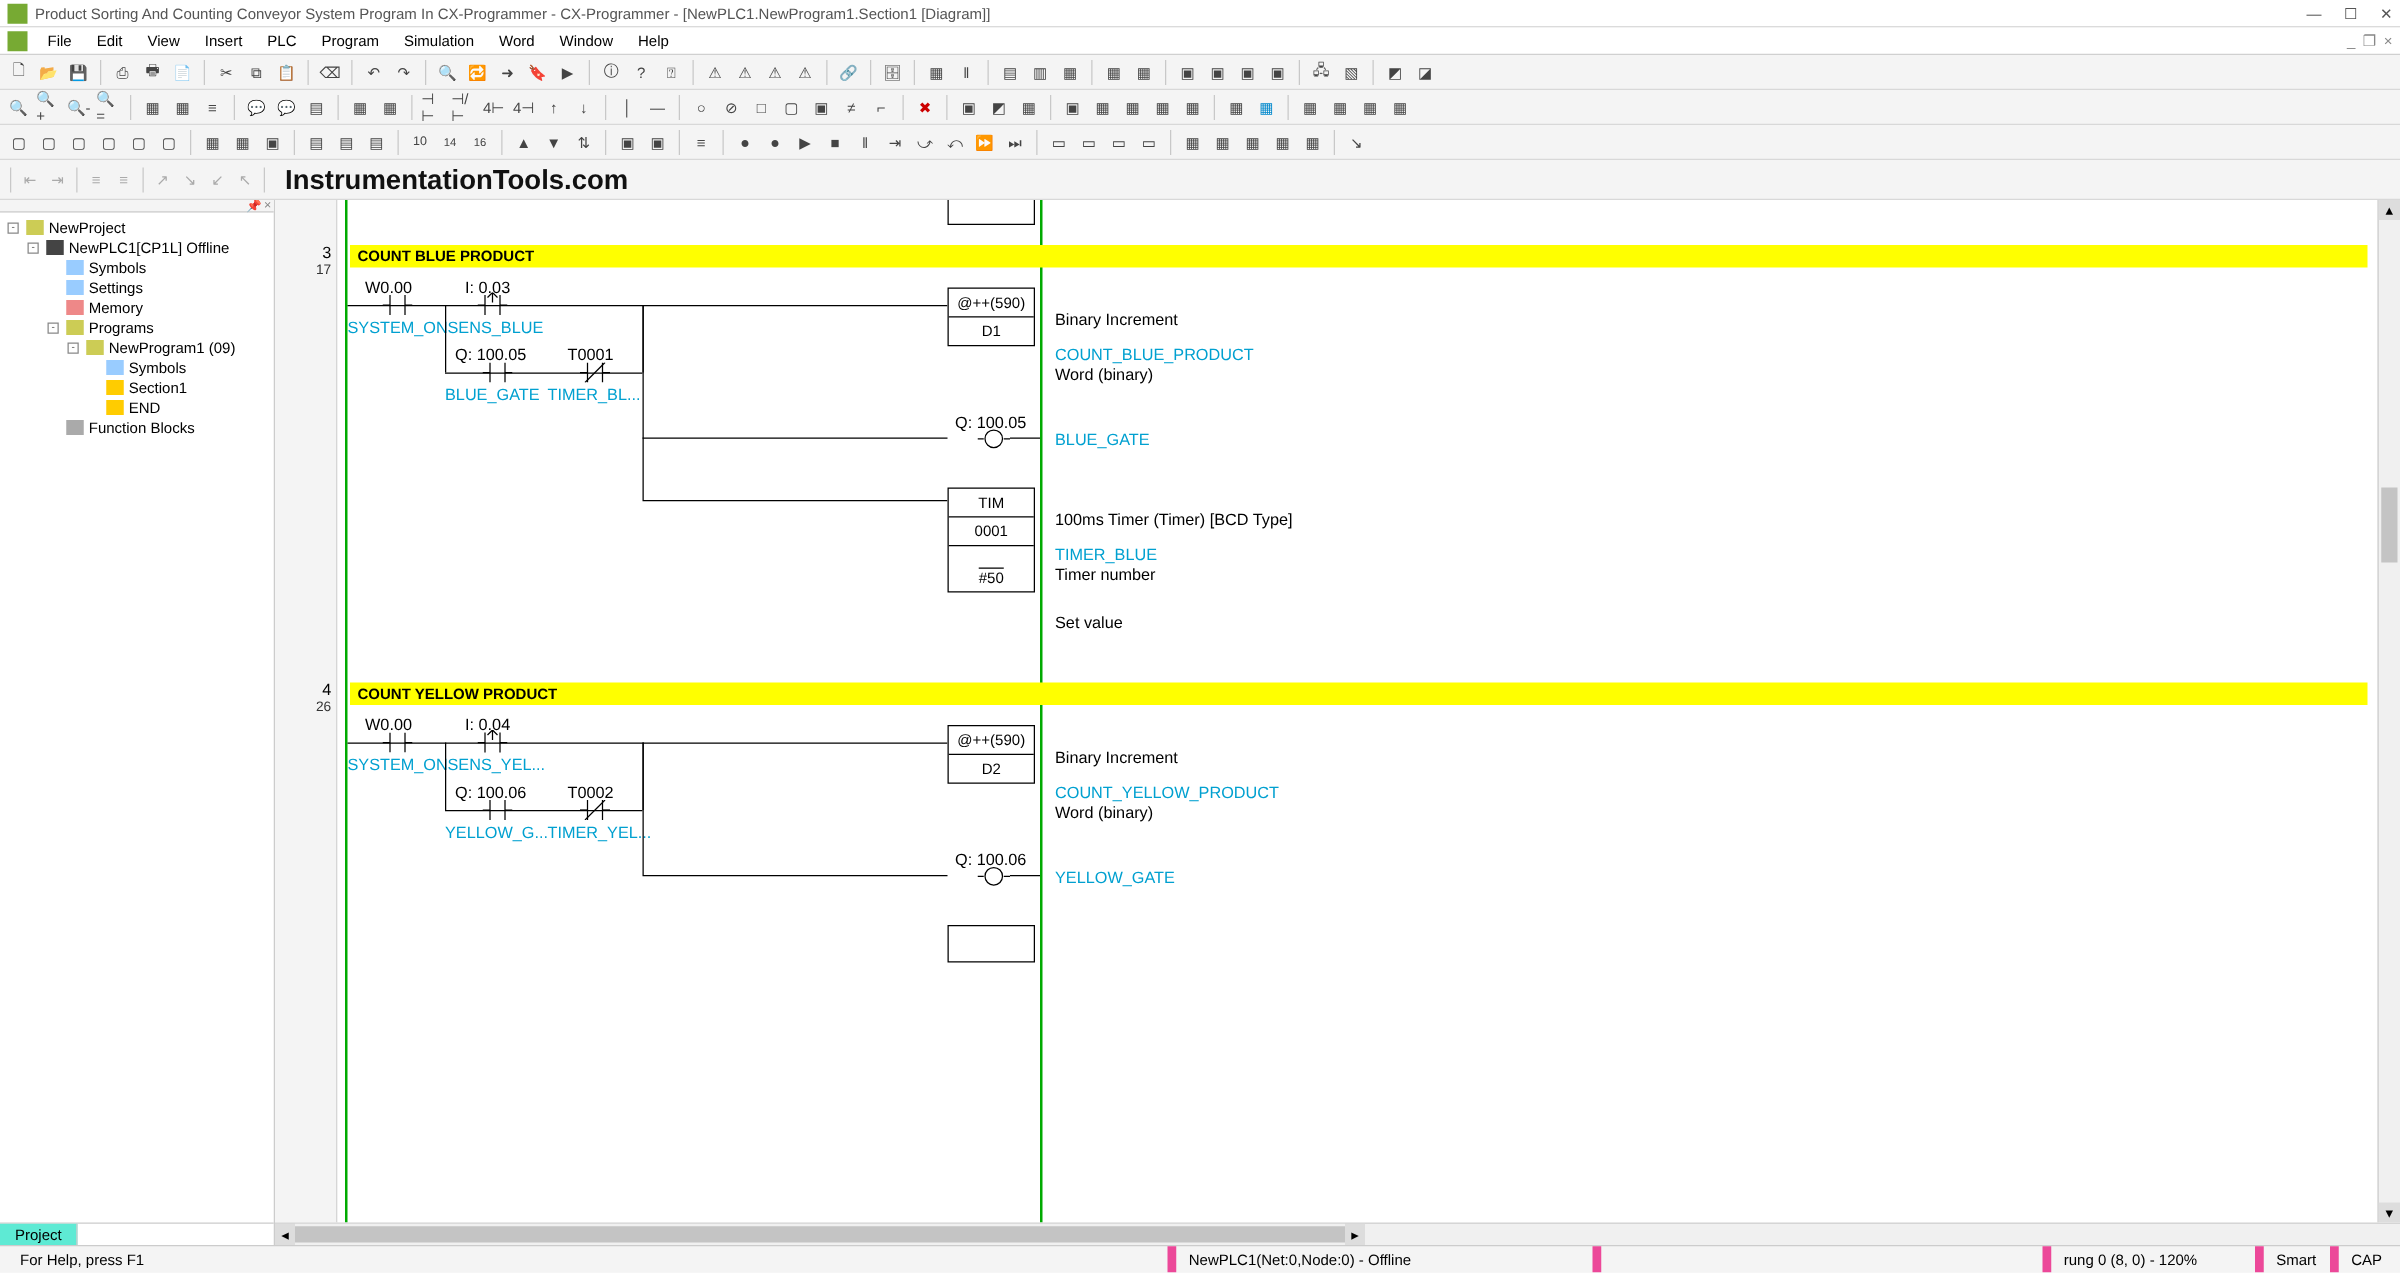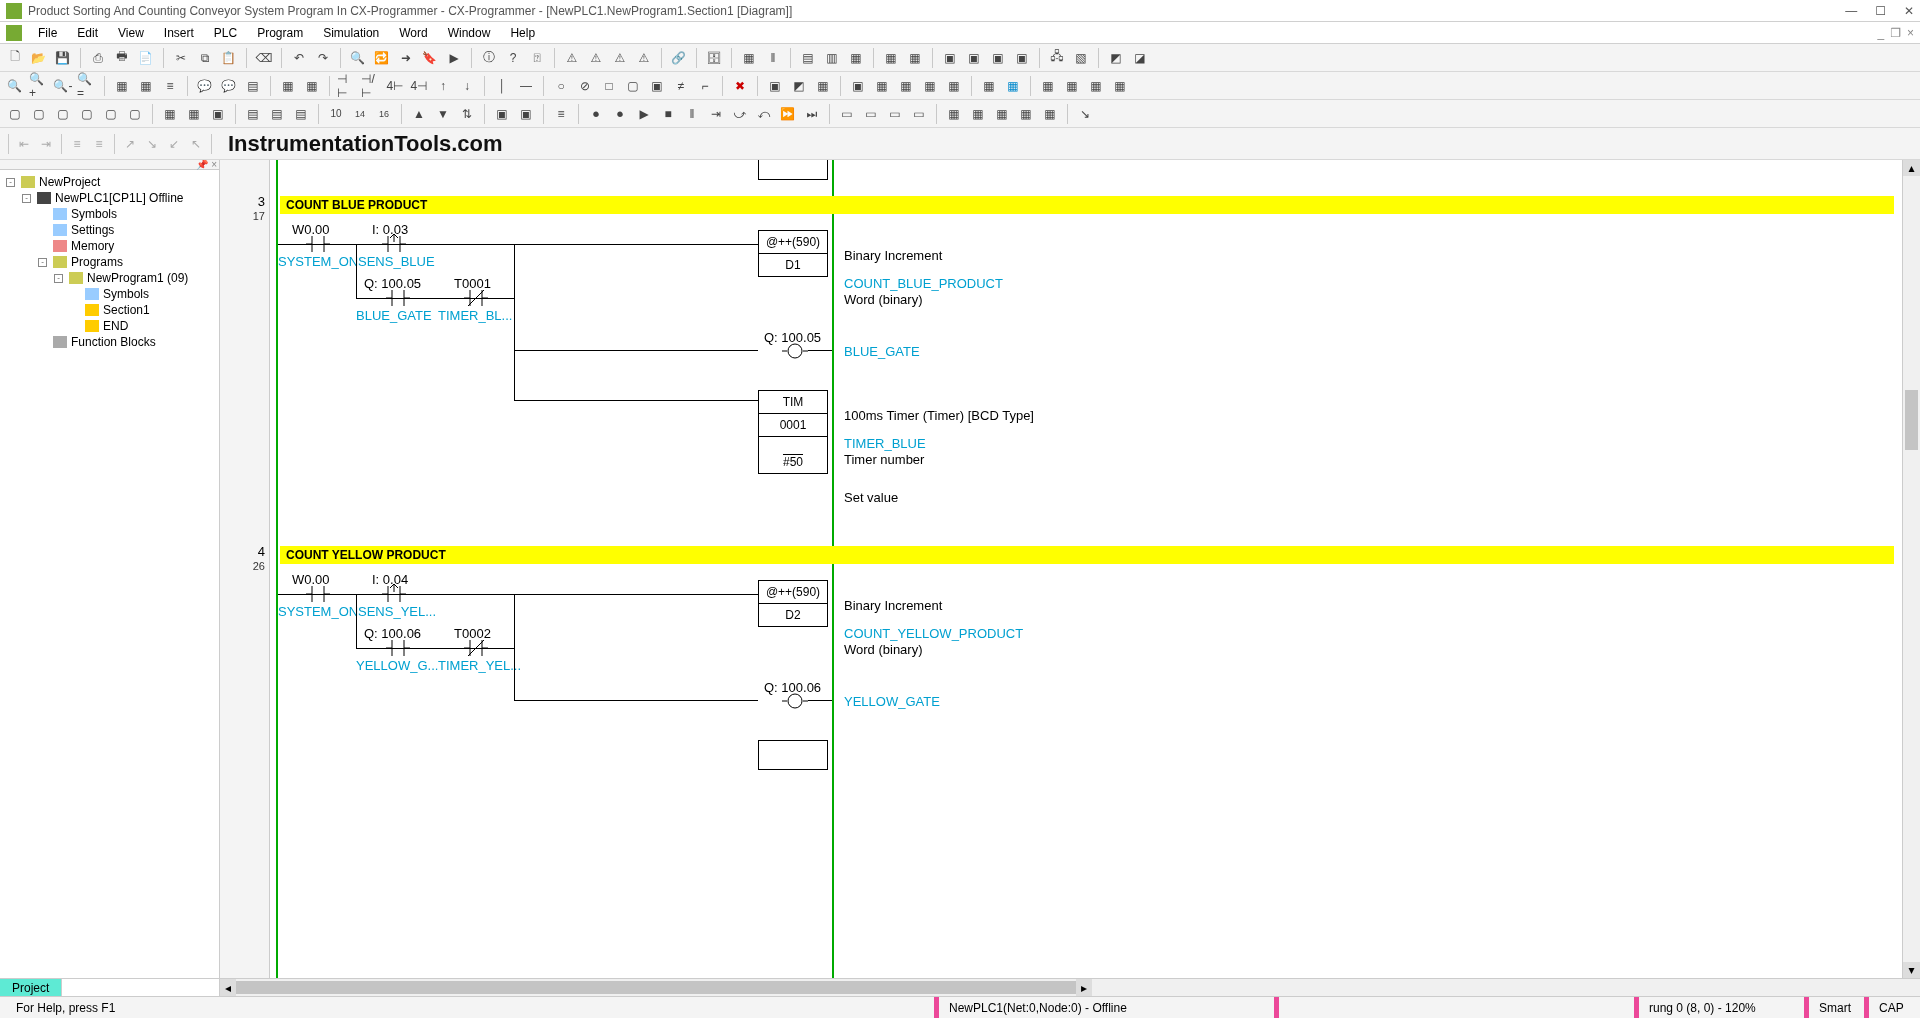--- a/index.html
+++ b/index.html
@@ -44,21 +44,21 @@
 .ladder .innerrail { position:absolute; top:0; bottom:0; width:2px; background:#0a0;}
 .vscroll { width: 18px; background: #f0f0f0; border-left:1px solid #ccc; position:relative; }
 .vscroll .up,.vscroll .dn{position:absolute;left:0;right:0;height:16px;background:#ddd;display:flex;align-items:center;justify-content:center;}
 .vscroll .up{top:0;} .vscroll .dn{bottom:0;}
 .vscroll .thumb{position:absolute;left:2px;right:2px;top:230px;height:60px;background:#c4c4c4;}
 .hscroll { height: 18px; background: #f0f0f0; border-top:1px solid #ccc; display:flex; }
 .hscroll .lt,.hscroll .rt{width:16px;background:#ddd;display:flex;align-items:center;justify-content:center;}
 .hscroll .track{flex:0 0 840px; position:relative; background:#f0f0f0;}
 .hscroll .thumb{position:absolute;top:2px;bottom:2px;left:0;width:840px;background:#c4c4c4;}
 .statusbar { height: 22px; background: #f4f4f4; border-top: 1px solid #ccc; display: flex; align-items: center; padding: 0 6px; }
-.statusbar .cell { padding: 0 10px; border-left:5px solid #ec4899; height:100%; display:flex; align-items:center;}
+.statusbar .cell { padding: 0 10px; border-left:7px solid #ec4899; height:100%; display:flex; align-items:center;}
 .statusbar .cell:first-child{border-left:none;}
 .rung-title { position:absolute; left:10px; height:18px; background:#ffff00; font-weight:700; padding-left:6px; display:flex; align-items:center; color:#000; }
 .contact, .coil, .box, .lbl, .line { position:absolute; }
 .lbl { font-size:13px; }
 .cyan { color:#00a0d0; }
 .hline { position:absolute; height:1px; background:#000; }
 .vline { position:absolute; width:1px; background:#000; }
 .box { border:1px solid #000; background:#fff; text-align:center; }
 .box .boxrow{ border-bottom:1px solid #000; padding:4px 0;}
 .box .boxrow:last-child{border-bottom:none;}

